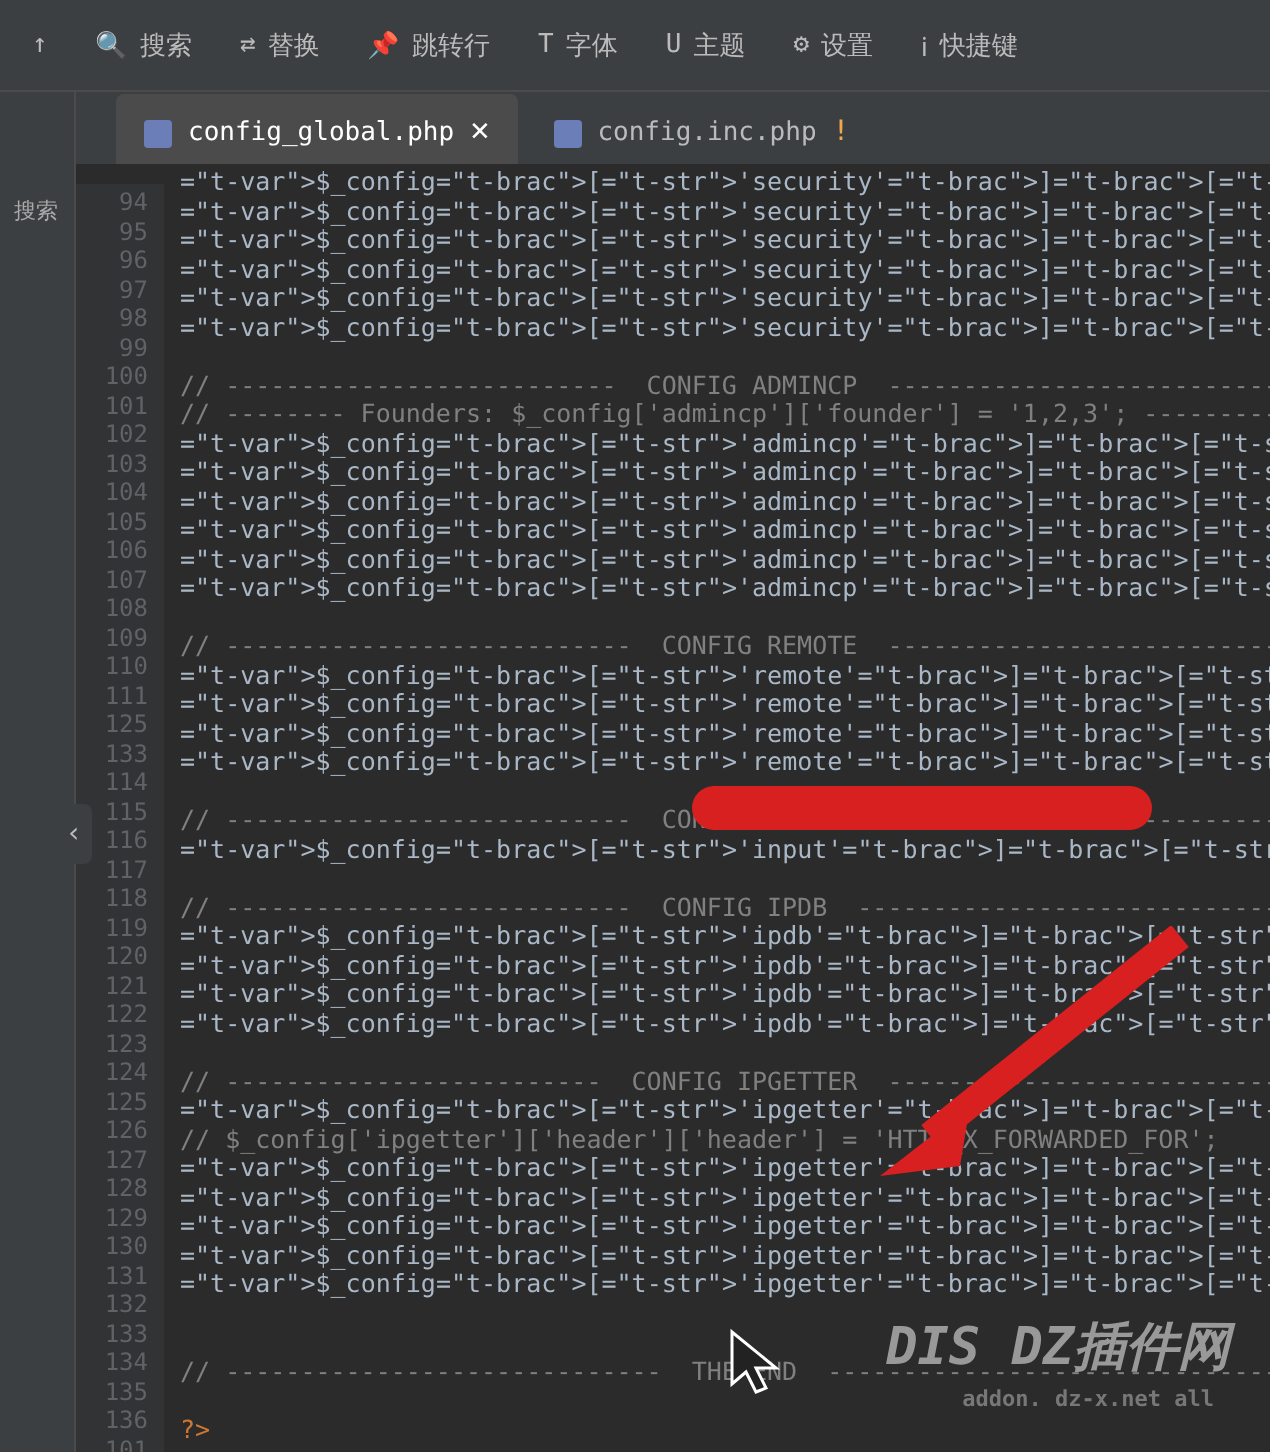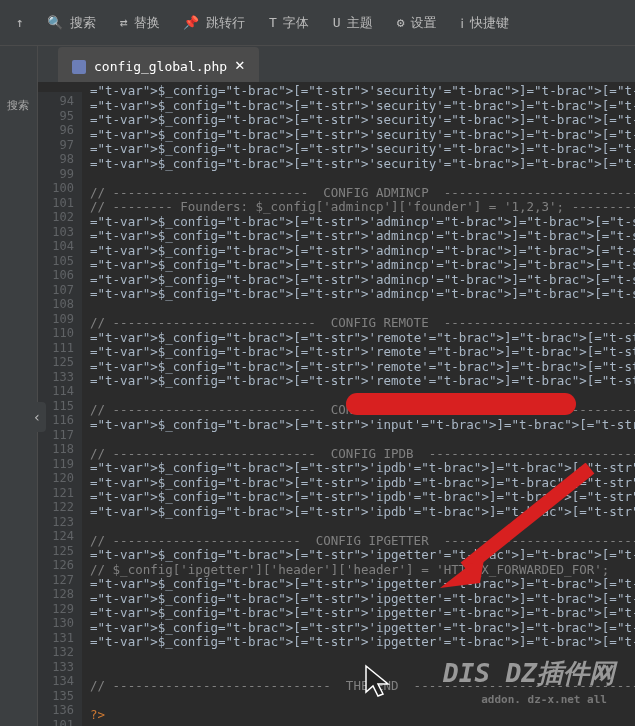--- a/index.html
+++ b/index.html
@@ -220,20 +220,25 @@
   <div class="sidebar-btn">搜索</div>
 </div>
 
 <div class="chevron">‹</div>
 
 <div class="tabs">
   <div class="tab active">
     <span class="tab-icon"></span>
     <span>config_global.php</span>
     <span class="tab-close">✕</span>
+  </div>
+  <div class="tab">
+    <span class="tab-icon"></span>
+    <span>config.inc.php</span>
+    <span class="tab-warn">!</span>
   </div>
 </div>
 
 <div class="editor">
   <div class="gutter" id="gutter">
       <div class="line">94</div>
       <div class="line">95</div>
       <div class="line">96</div>
       <div class="line">97</div>
       <div class="line">98</div>

